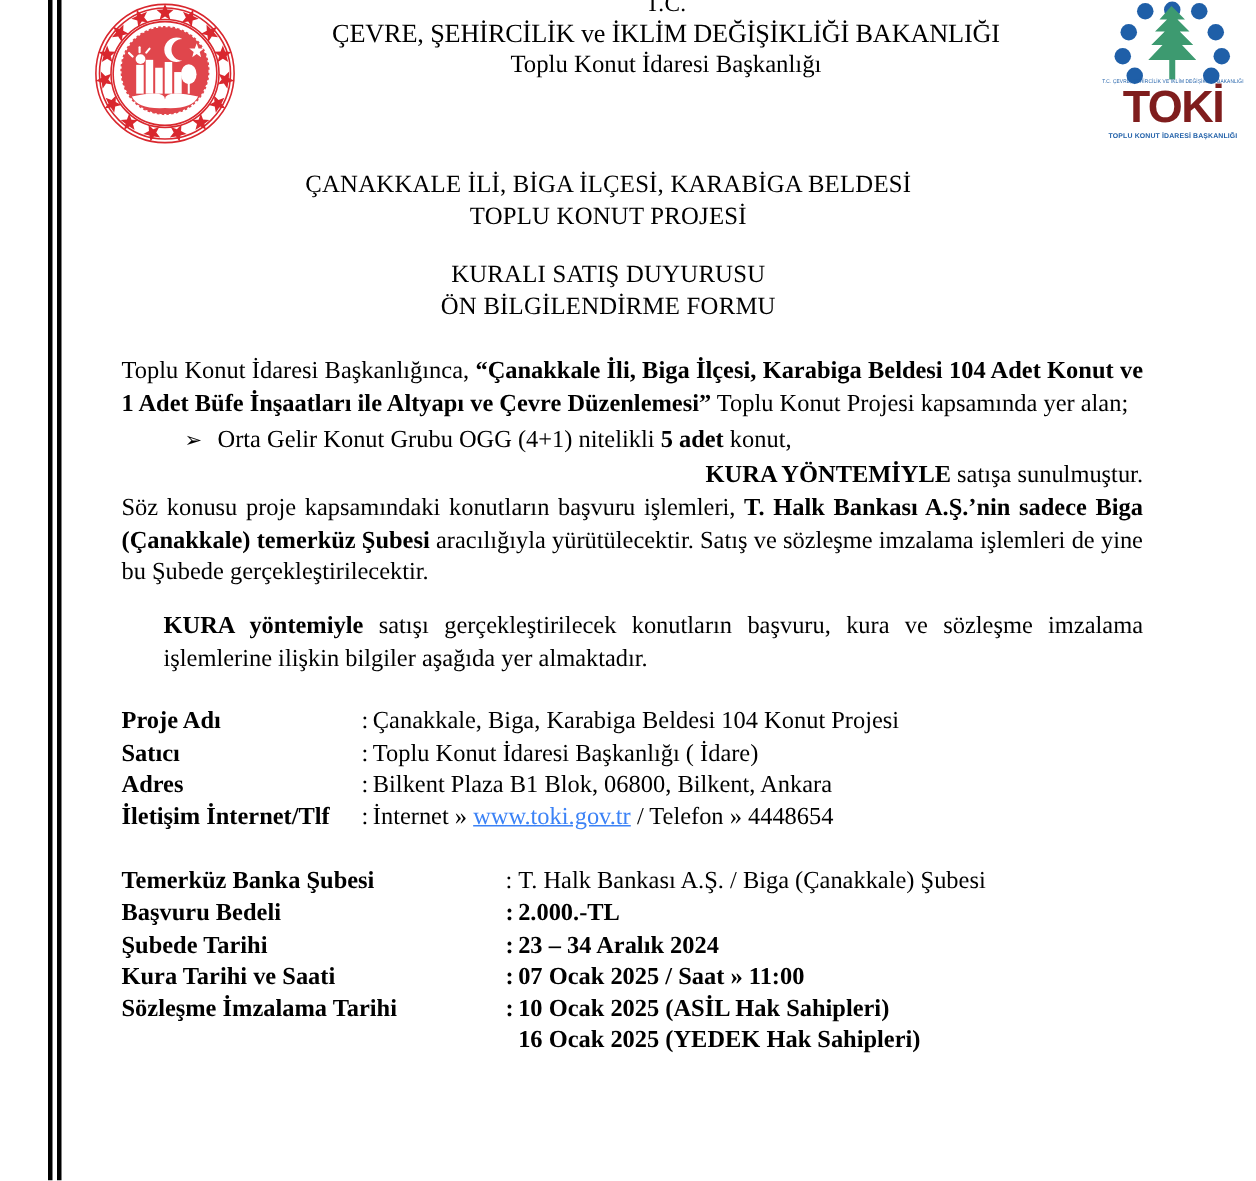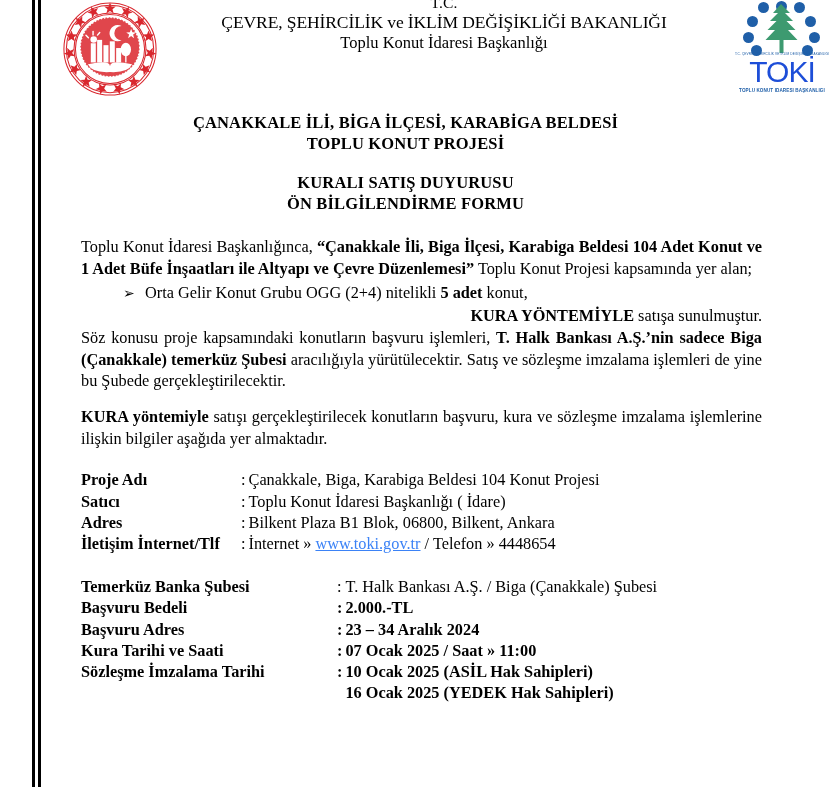--- a/index.html
+++ b/index.html
@@ -96,41 +96,41 @@
   .toki-tiny-top {
     font-size: 3.2px;
     color: #1f5fa8;
     letter-spacing: .1px;
     transform: scaleY(1.15);
     white-space: nowrap;
     overflow: hidden;
   }
   .toki-word {
     font-size: 30px;
-    font-weight: normal;
-    color: #1d4ed8;
+    font-weight: bold;
+    color: #7f1d1d;
     letter-spacing: -1px;
     line-height: 1.0;
     margin-top: 1px;
   }
   .toki-tiny-bottom {
     font-size: 4.6px;
     font-weight: bold;
     color: #1f5fa8;
     letter-spacing: .1px;
     white-space: nowrap;
     overflow: hidden;
     margin-top: 1px;
   }
 
   
   .title-block {
     margin-top: 12px;
     text-align: center;
-    font-weight: bold;
+    font-weight: normal;
     font-size: 16.5px;
     line-height: 1.28;
     letter-spacing: .15px;
     padding-right: 80px;
     padding-left: 10px;
   }
   .title-block .gap { height: 18px; }
 
   
   .body-wrap {
@@ -138,21 +138,21 @@
     padding-left: 37px;
     padding-right: 75px;
     font-size: 16.3px;
     line-height: 1.33;
   }
   p.para {
     margin: 0 0 0 0;
     text-align: justify;
     text-justify: inter-word;
   }
-  .para + .para { margin-top: 14px; }
+  .para + .para { margin-top: 14px; margin-left: 28px; }
   .b { font-weight: bold; }
   .bullet-line {
     margin-top: 2px;
     padding-left: 42px;
     text-align: left;
     white-space: nowrap;
   }
   .bullet-glyph {
     font-family: "DejaVu Sans", sans-serif;
     font-size: 14px;
@@ -296,21 +296,21 @@
     <div>TOPLU KONUT PROJESİ</div>
     <div class="gap"></div>
     <div>KURALI SATIŞ DUYURUSU</div>
     <div>ÖN BİLGİLENDİRME FORMU</div>
   </div>
 
   <div class="body-wrap">
 
     <p class="para"><span>Toplu Konut İdaresi Başkanlığınca, </span><span class="b">“Çanakkale İli, Biga İlçesi, Karabiga Beldesi 104 Adet Konut ve 1 Adet Büfe İnşaatları ile Altyapı ve Çevre Düzenlemesi”</span><span> Toplu Konut Projesi kapsamında yer alan;</span></p>
 
-    <div class="bullet-line"><span class="bullet-glyph">➢</span><span>Orta Gelir Konut Grubu OGG (2+4) nitelikli </span><span class="b">5 adet</span><span> konut,</span></div>
+    <div class="bullet-line"><span class="bullet-glyph">➢</span><span>Orta Gelir Konut Grubu OGG (4+1) nitelikli </span><span class="b">5 adet</span><span> konut,</span></div>
 
     <div class="closing-line"><span class="b">KURA YÖNTEMİYLE</span><span> satışa sunulmuştur.</span></div>
 
     <p class="para"><span>Söz konusu proje kapsamındaki konutların başvuru işlemleri, </span><span class="b">T. Halk Bankası A.Ş.’nin sadece Biga (Çanakkale) temerküz Şubesi</span><span> aracılığıyla yürütülecektir. Satış ve sözleşme imzalama işlemleri de yine bu Şubede gerçekleştirilecektir.</span></p>
 
     <p class="para"><span class="b">KURA yöntemiyle</span><span> satışı gerçekleştirilecek konutların başvuru, kura ve sözleşme imzalama işlemlerine ilişkin bilgiler aşağıda yer almaktadır.</span></p>
 
     <table class="kv-table t1">
       <tbody>
         <tr>
@@ -342,21 +342,21 @@
           <td class="kv-key">Temerküz Banka Şubesi</td>
           <td class="kv-colon">:</td>
           <td class="kv-val">T. Halk Bankası A.Ş. / Biga (Çanakkale) Şubesi</td>
         </tr>
         <tr>
           <td class="kv-key">Başvuru Bedeli</td>
           <td class="kv-colon kv-val bold">:</td>
           <td class="kv-val bold">2.000.-TL</td>
         </tr>
         <tr>
-          <td class="kv-key">Başvuru Adres</td>
+          <td class="kv-key">Şubede Tarihi</td>
           <td class="kv-colon kv-val bold">:</td>
           <td class="kv-val bold">23 – 34 Aralık 2024</td>
         </tr>
         <tr>
           <td class="kv-key">Kura Tarihi ve Saati</td>
           <td class="kv-colon kv-val bold">:</td>
           <td class="kv-val bold">07 Ocak 2025  /  Saat » 11:00</td>
         </tr>
         <tr>
           <td class="kv-key">Sözleşme İmzalama Tarihi</td>

